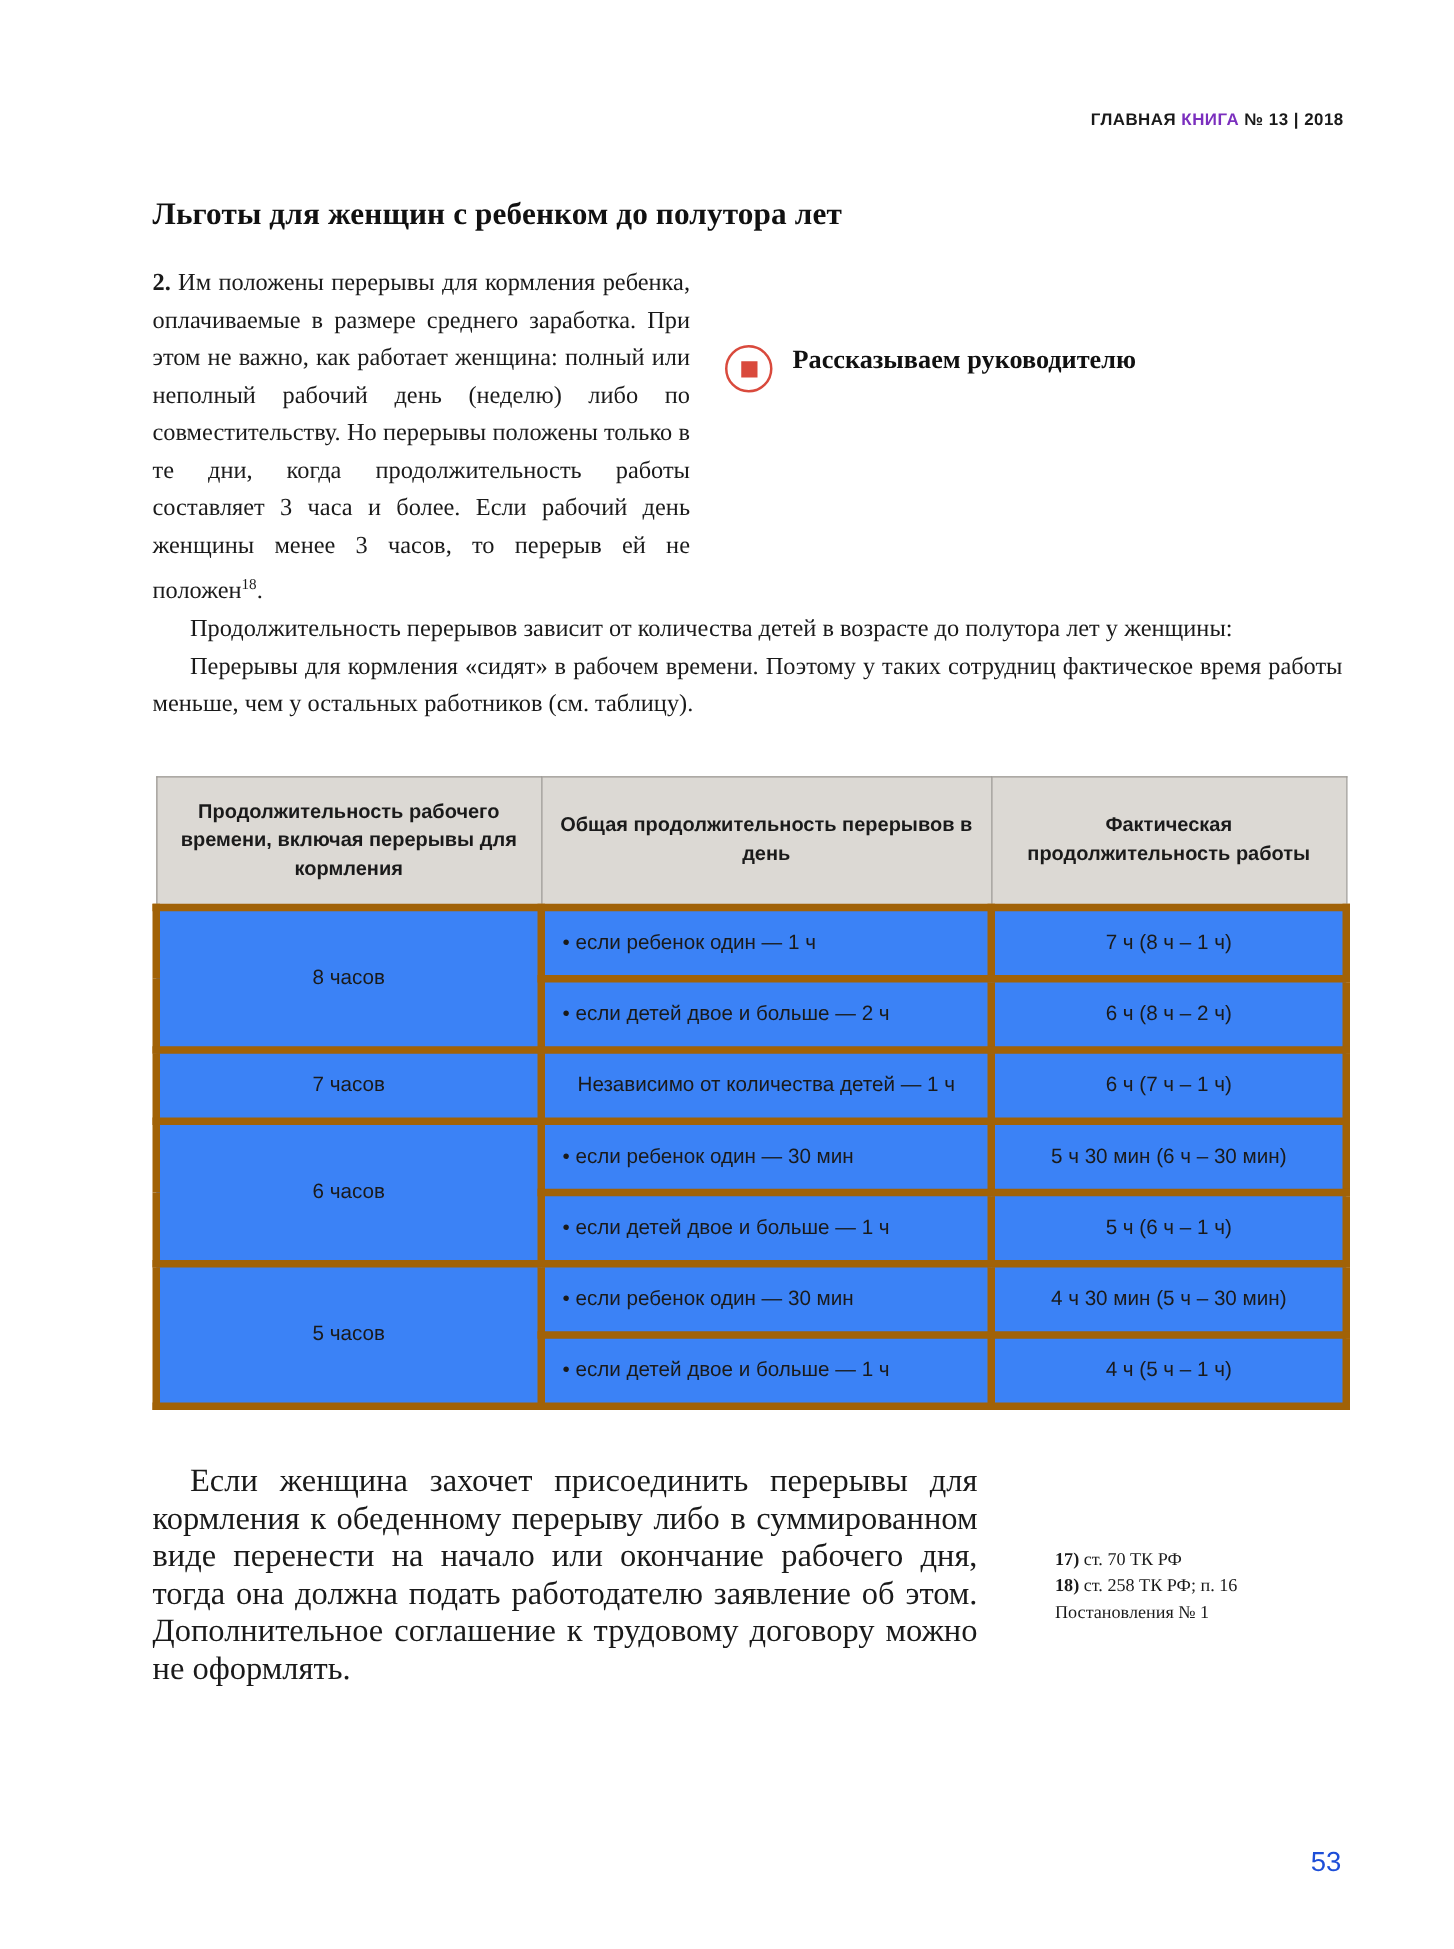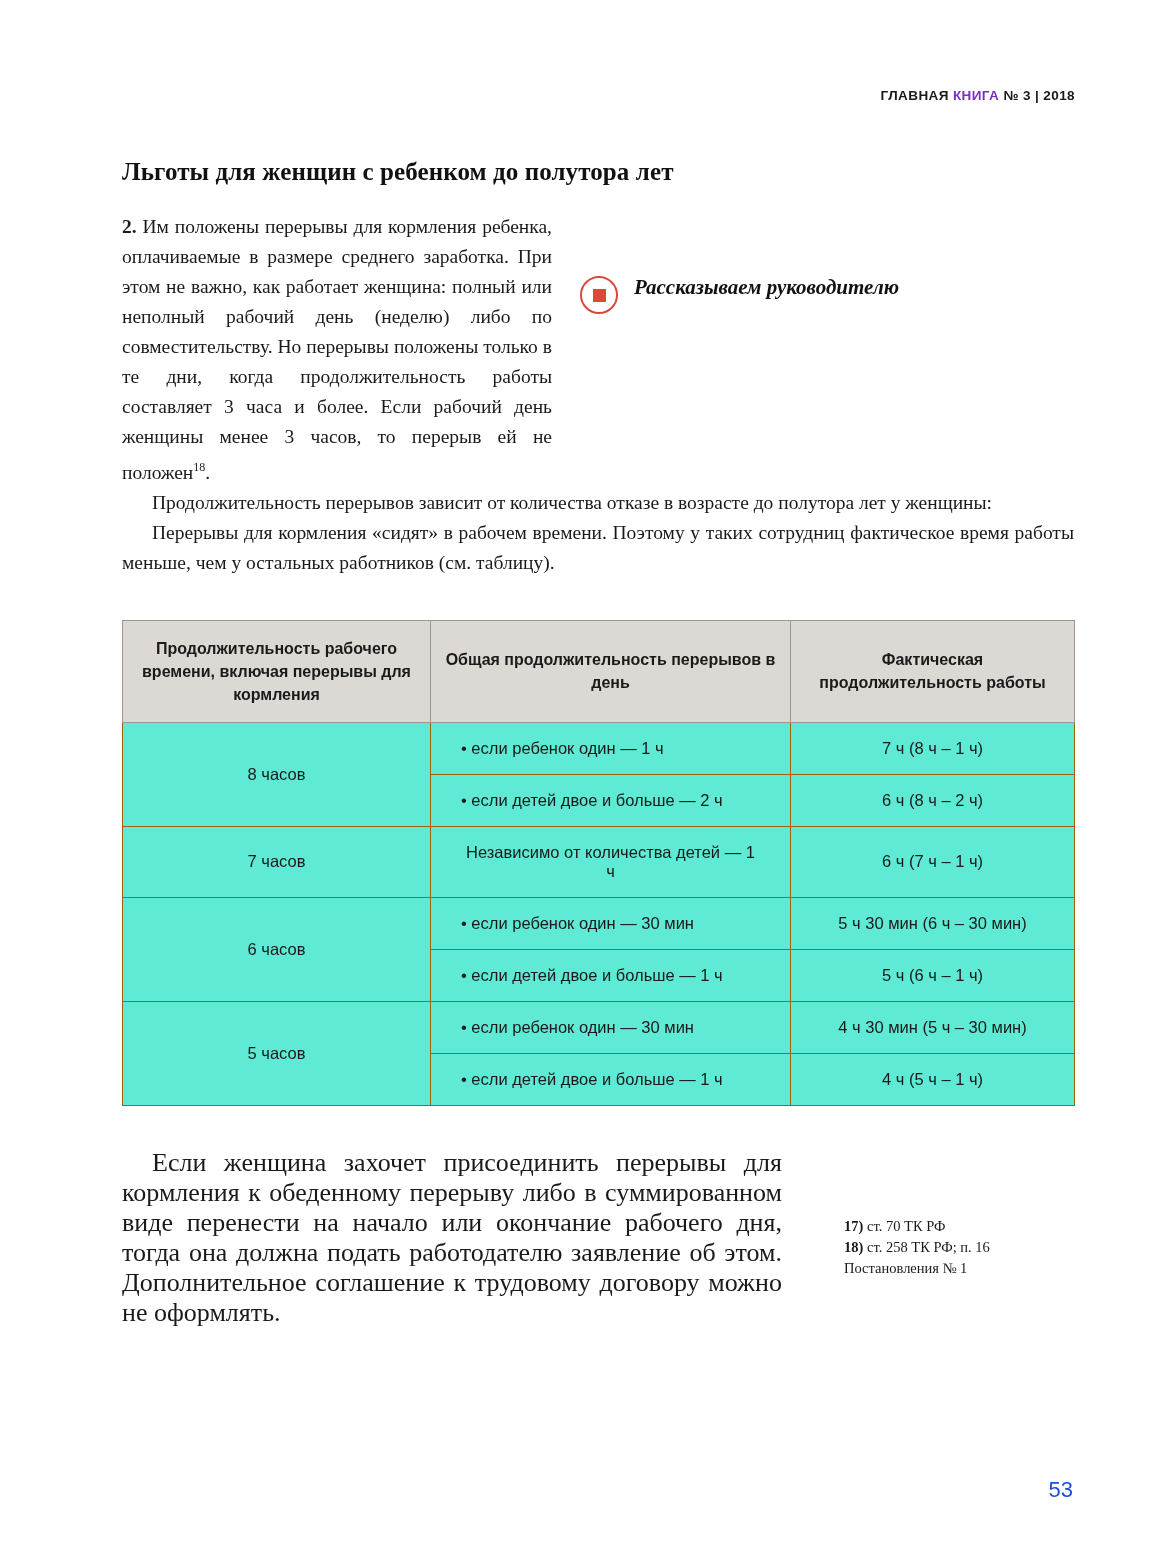--- a/index.html
+++ b/index.html
@@ -65,21 +65,20 @@
   .callout {
     position: absolute;
     left: 458px;
     top: 62px;
     width: 492px;
   }
   .callout-head {
     display: flex;
     align-items: flex-start;
     gap: 16px;
-    font-style: italic;
   }
   .callout-icon {
     flex: 0 0 auto;
     width: 34px;
     height: 34px;
     border-radius: 50%;
     border: 2.5px solid #d94a3d;
     display: flex;
     align-items: center;
     justify-content: center;
@@ -153,25 +152,25 @@
     background: #dcd9d4;
     border: 1px solid #9b9893;
     font-size: 16px;
     font-weight: bold;
     line-height: 23px;
     padding: 16px 10px;
     text-align: center;
     color: #1a1a1a;
   }
   table.data td {
-    border: 1px solid #a16207;
+    border: 6px solid #a16207;
     font-size: 16.5px;
-    padding: 16px 30px;
-    color: #1a1a1a;
-    background: #5eead4;
+    padding: 16px 14px;
+    color: #1a1a1a;
+    background: #3b82f6;
   }
   table.data td.c { text-align: center; }
   table.data td.l { text-align: left; }
   .col1 { width: 308px; }
   .col2 { width: 360px; }
   .col3 { width: 284px; }
 
   
   .bottom {
     margin-top: 42px;
@@ -207,21 +206,21 @@
     font-size: 22px;
     color: #1d4ed8;
   }
 </style>
 </head>
 <body>
 
 <div class="page-header">
   <span>ГЛАВНАЯ</span>
   <span class="brand-accent">КНИГА</span>
-  <span>№ 3 | 2018</span>
+  <span>№ 13 | 2018</span>
 </div>
 
 <div class="content">
 
   <h1 class="article-title">Льготы для женщин с ребенком до полутора лет</h1>
 
   <div class="top-zone">
 
     <div class="left-col">
       <p><span class="num">2.</span><span> Им положены перерывы для кормления ребенка, оплачиваемые в размере среднего заработка. При этом не важно, как работает женщина: полный или неполный рабочий день (неделю) либо по совместительству. Но перерывы положены только в те дни, когда продолжительность работы составляет 3 часа и более. Если рабочий день женщины менее 3 часов, то перерыв ей не положен</span><sup>18</sup><span>.</span></p>
@@ -232,21 +231,21 @@
         <span class="callout-icon">
             <i></i>
           </span>
         <span class="callout-title">Рассказываем руководителю</span>
       </div>
     </div>
 
   </div>
 
   <div class="flow" style="margin-top:0;">
-    <p class="indent">Продолжительность перерывов зависит от количества отказе в возрасте до полутора лет у женщины:</p>
+    <p class="indent">Продолжительность перерывов зависит от количества детей в возрасте до полутора лет у женщины:</p>
     <ul class="bullets">
     </ul>
     <p class="indent">Перерывы для кормления «сидят» в рабочем времени. Поэтому у таких сотрудниц фактическое время работы меньше, чем у остальных работников (см. таблицу).</p>
   </div>
 
   <div class="table-wrap">
     <table class="data">
       <colgroup>
         <col class="col1">
           <col class="col2">

